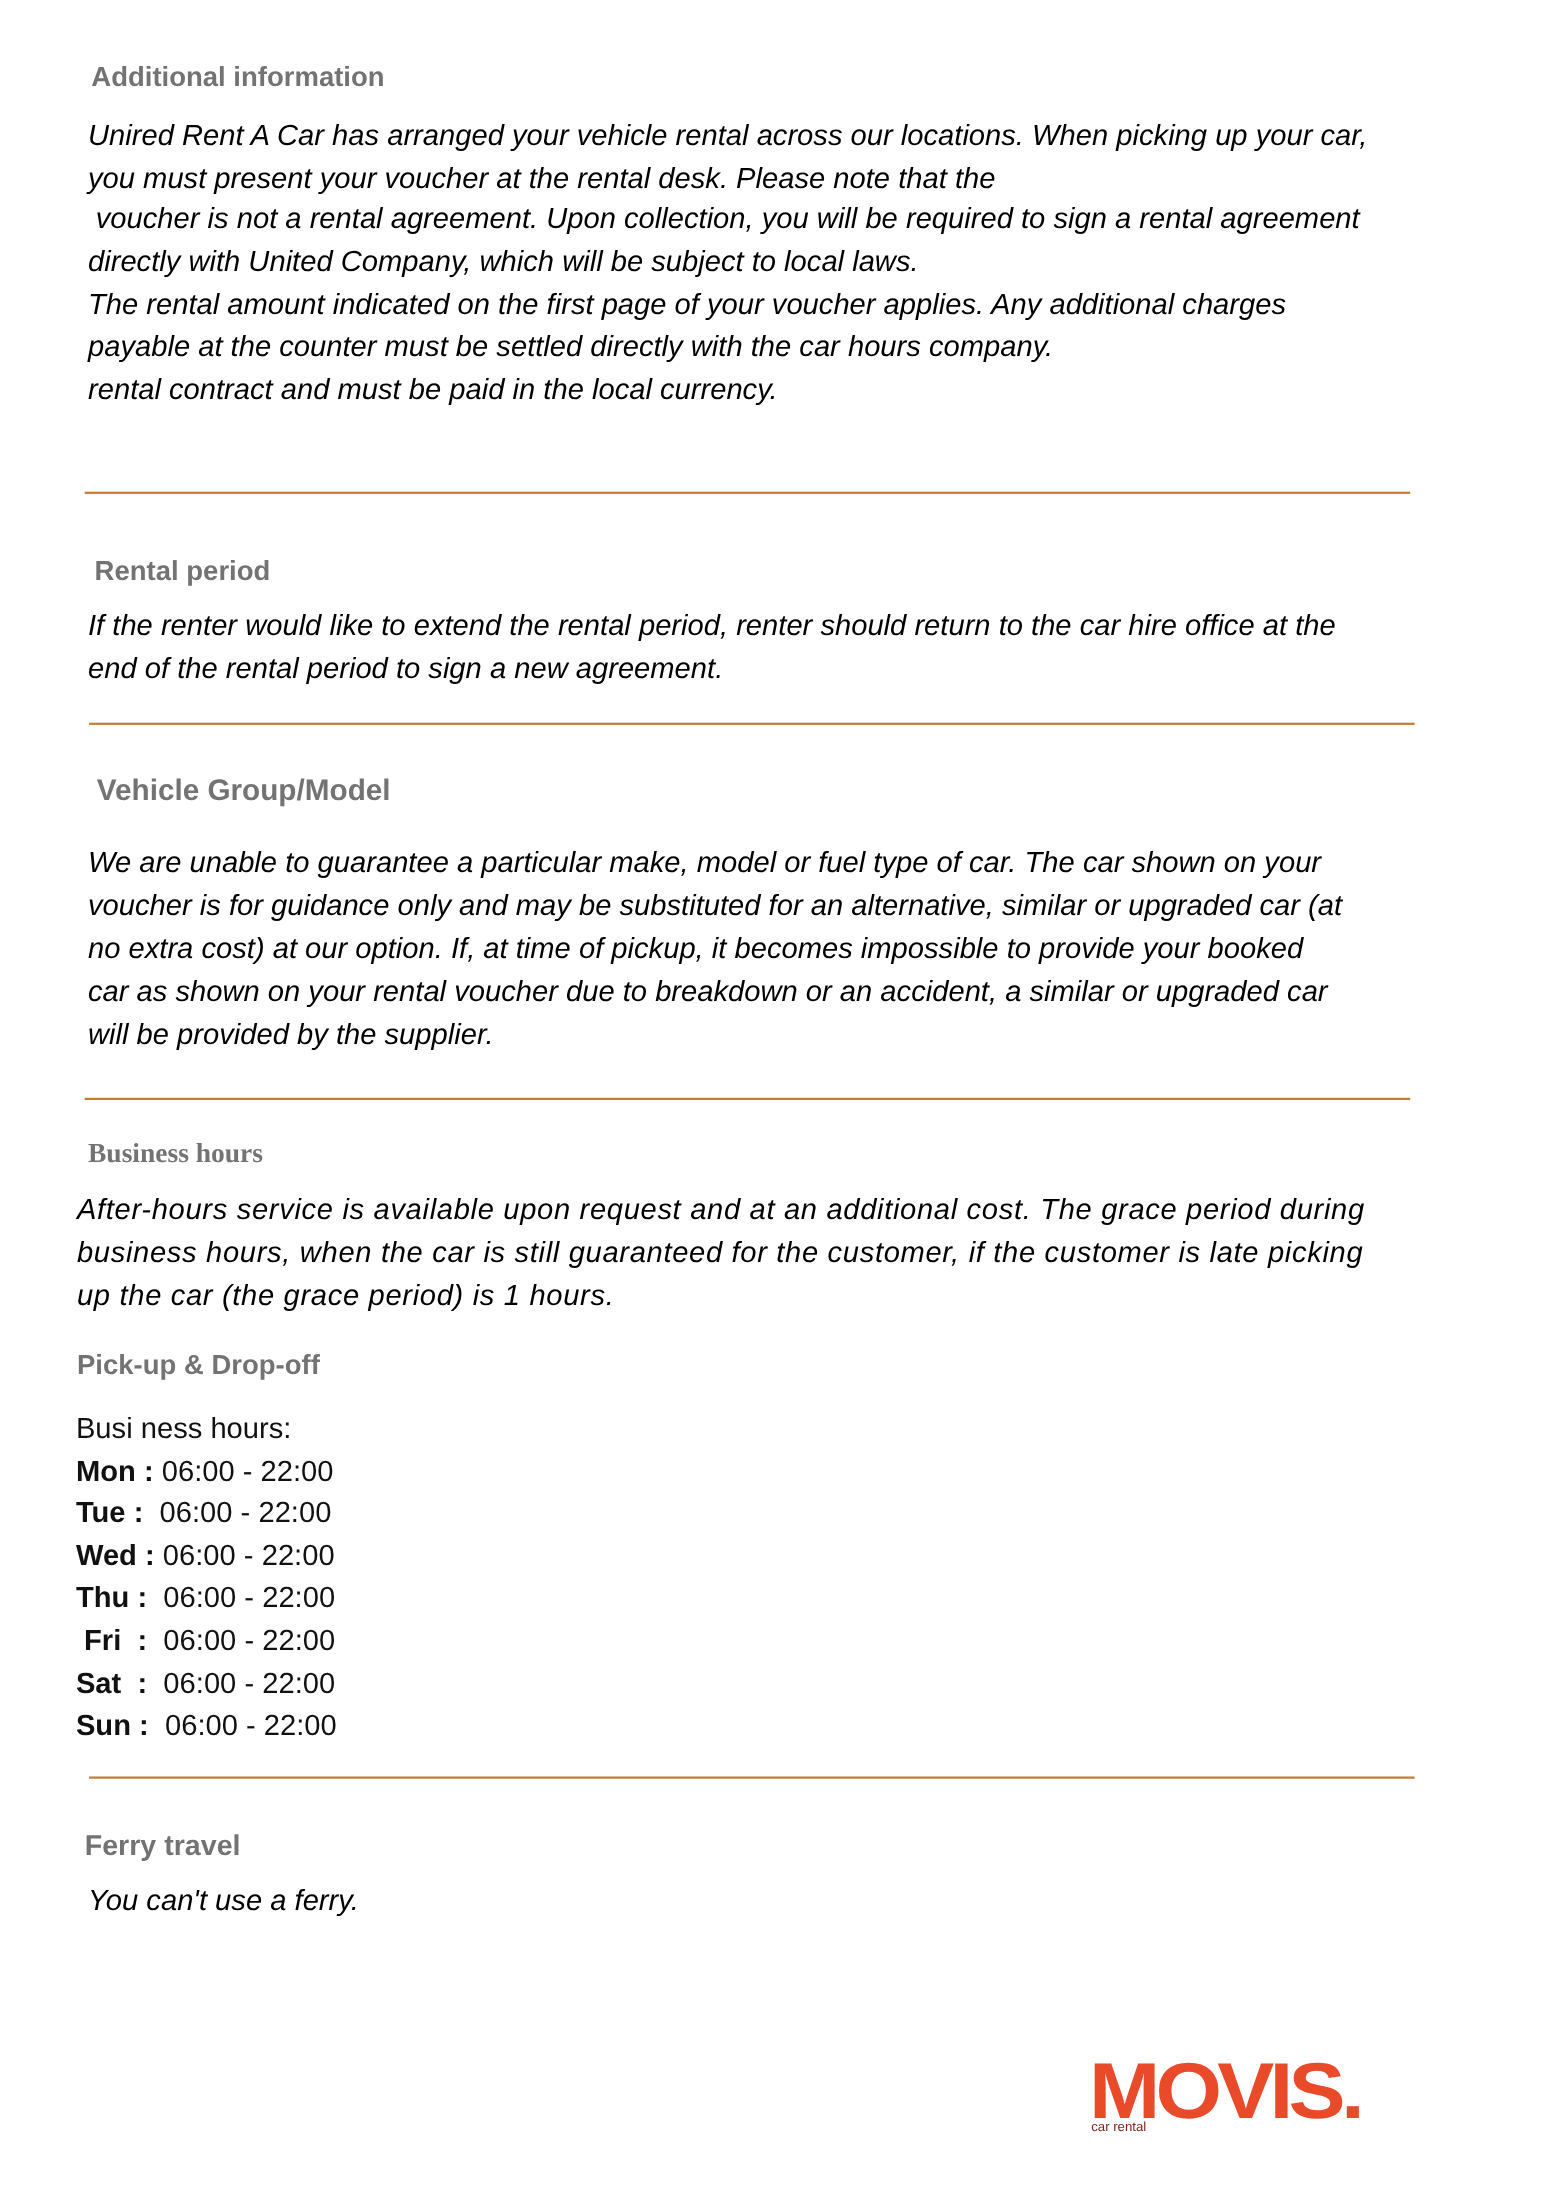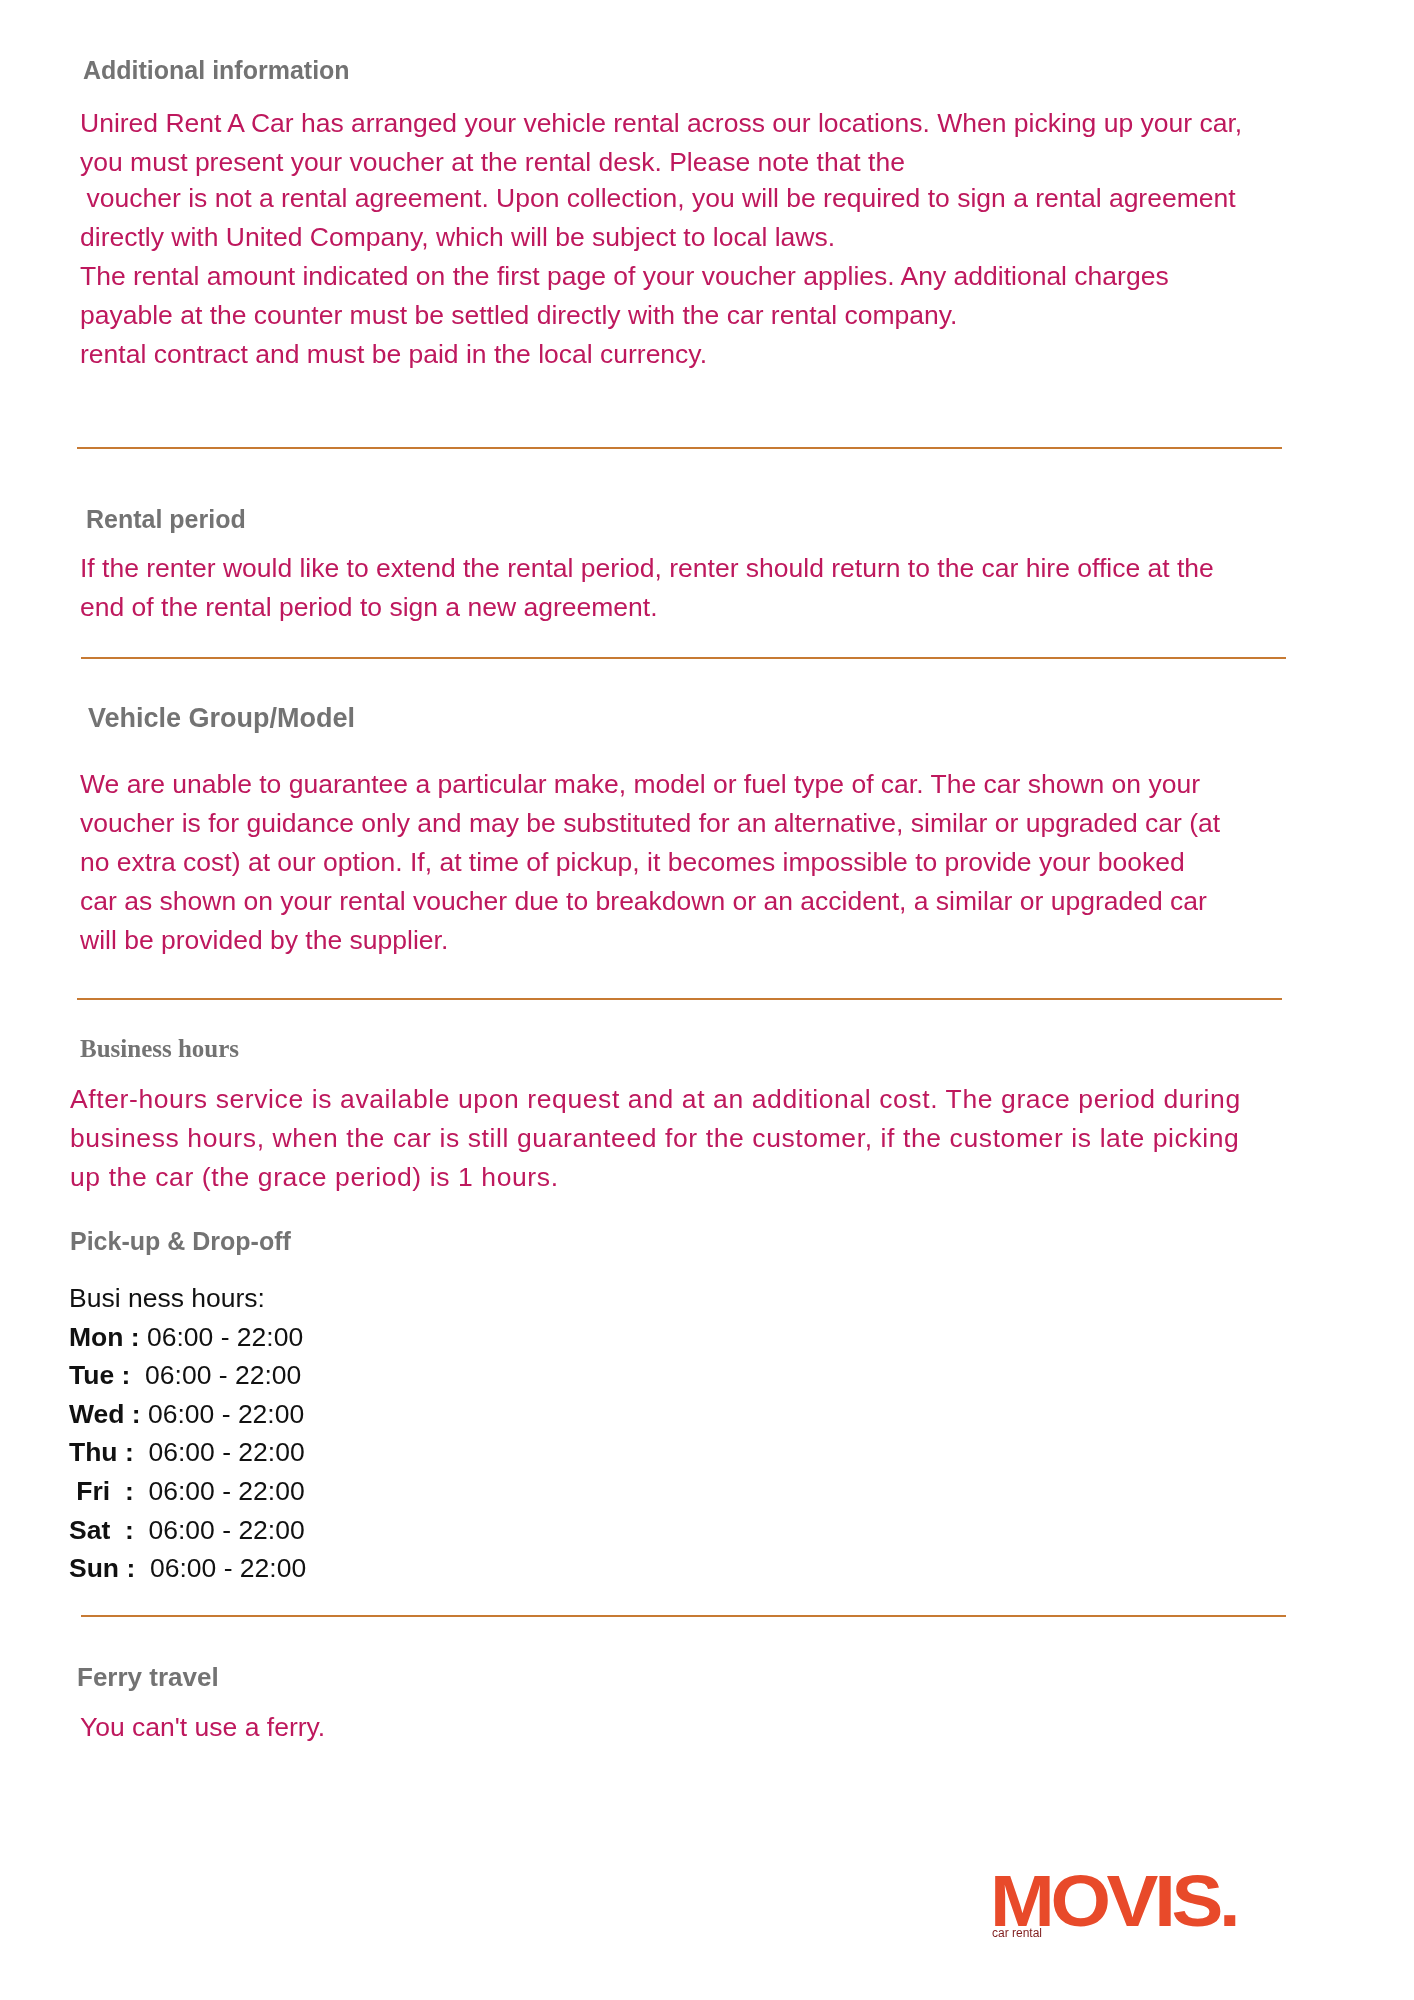--- a/index.html
+++ b/index.html
@@ -1,19 +1,19 @@
 <!DOCTYPE html>
 <html><head>
 <meta charset="utf-8">
 <style>
   html, body { margin: 0; padding: 0; background: #ffffff; }
   body { width: 1414px; height: 2000px; position: relative; overflow: hidden;
          font-family: "Liberation Sans", sans-serif; color: #111111; }
   .h { position: absolute; font-weight: bold; font-size: 25px; line-height: 30px; white-space: nowrap; color: #737373; }
-  .p { position: absolute; font-size: 26.5px; line-height: 39px; white-space: nowrap; color: #be185d; }
+  .p { position: absolute; font-size: 26.5px; line-height: 39px; white-space: nowrap; color: #000000; font-style: italic; }
   .p .ln { display: block; height: 39px; }
   .p.wide { letter-spacing: 0.6px; }
   .rule { position: absolute; height: 2px; background: #c77a33; }
   .hours { position: absolute; left: 69px; top: 1279px; font-size: 26.5px; line-height: 38.6px; white-space: nowrap; }
   .hours .row { display: block; height: 38.6px; }
   .hours .day { font-weight: bold; display: inline-block; }
   .logo { position: absolute; left: 990px; top: 1868px; width: 290px; height: 90px; }
   .logo .brand { position: absolute; left: 0; top: 0; font-family: "Liberation Sans", sans-serif;
                  font-weight: bold; font-size: 72px; line-height: 66px; letter-spacing: -4px; color: #e84a2a;
                  transform: scaleX(1.08); transform-origin: left top; }
@@ -22,21 +22,21 @@
 </head>
 <body>
 
 <div class="h" style="left:83px; top:55px;">Additional information</div>
 <div class="p" style="left:80px; top:104px;">
   <span class="ln">Unired Rent A Car has arranged your vehicle rental across our locations. When picking up your car,</span>
   <span class="ln">you must present your voucher at the rental desk. Please note that the</span>
   <span class="ln" style="margin-top:-3px;text-align:center;">voucher is not a rental agreement. Upon collection, you will be required to sign a rental agreement</span>
   <span class="ln">directly with United Company, which will be subject to local laws.</span>
   <span class="ln">The rental amount indicated on the first page of your voucher applies. Any additional charges</span>
-  <span class="ln">payable at the counter must be settled directly with the car rental company.</span>
+  <span class="ln">payable at the counter must be settled directly with the car hours company.</span>
   <span class="ln">rental contract and must be paid in the local currency.</span>
 </div>
 <div class="rule" style="left:77px; top:447px; width:1205px;"></div>
 
 <div class="h" style="left:86px; top:504px;">Rental period</div>
 <div class="p" style="left:80px; top:549px;">
   <span class="ln">If the renter would like to extend the rental period, renter should return to the car hire office at the</span>
   <span class="ln">end of the rental period to sign a new agreement.</span>
 </div>
 <div class="rule" style="left:81px; top:657px; width:1205px;"></div>

